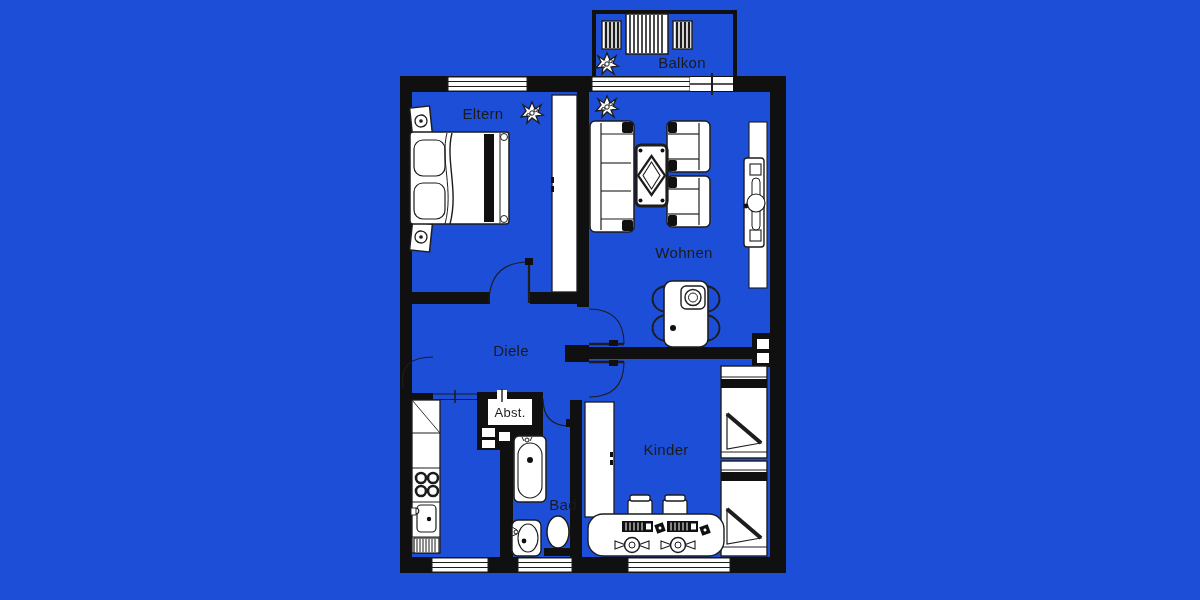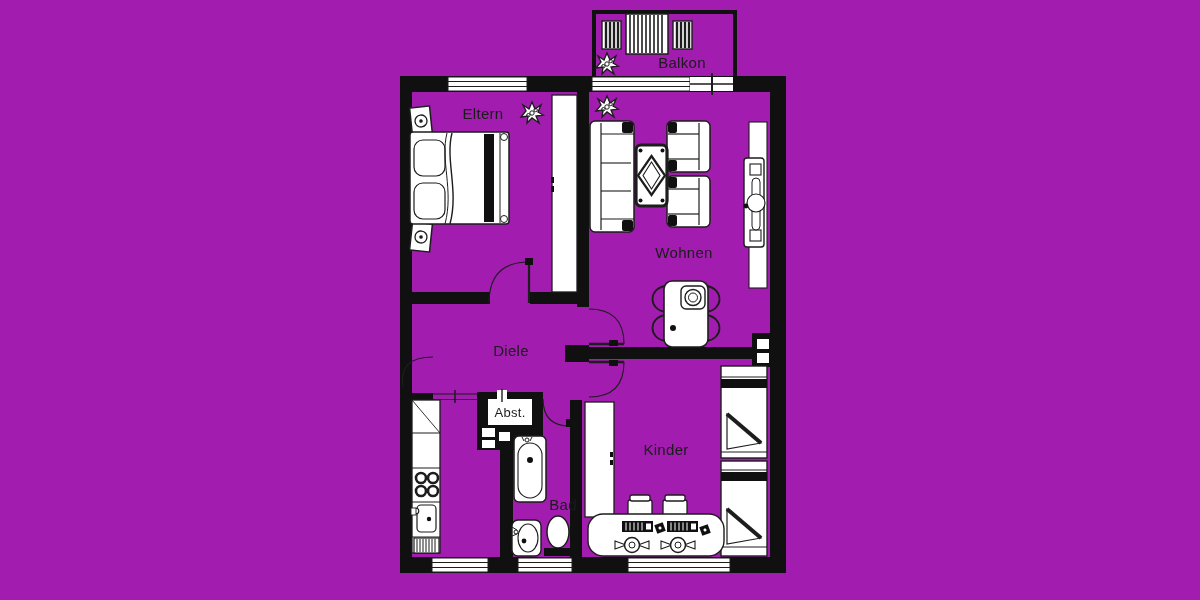--- a/index.html
+++ b/index.html
@@ -1,16 +1,16 @@
 <!DOCTYPE html>
 <html><head>
 <meta charset="utf-8">
 <style>
   html,body{margin:0;padding:0;background:#ffffff;}
-  .stage{position:relative;width:1200px;height:600px;background:#a21caf;overflow:hidden;
+  .stage{position:relative;width:1200px;height:600px;background:#1d4ed8;overflow:hidden;
          font-family:"Liberation Sans",sans-serif;}
   svg{position:absolute;left:0;top:0;}
   .wall{fill:#101010;stroke:none;}
   .ln{stroke:#1d1d1d;fill:none;}
   .wht{fill:#ffffff;stroke:#1d1d1d;}
   .wht0{fill:#ffffff;stroke:none;}
   .blk{fill:#101010;stroke:none;}
   .lbl{font-family:"Liberation Sans",sans-serif;font-size:15px;fill:#1b1b1b;
        text-anchor:middle;letter-spacing:.3px;}
   .lbl-sm{font-size:13px;}

